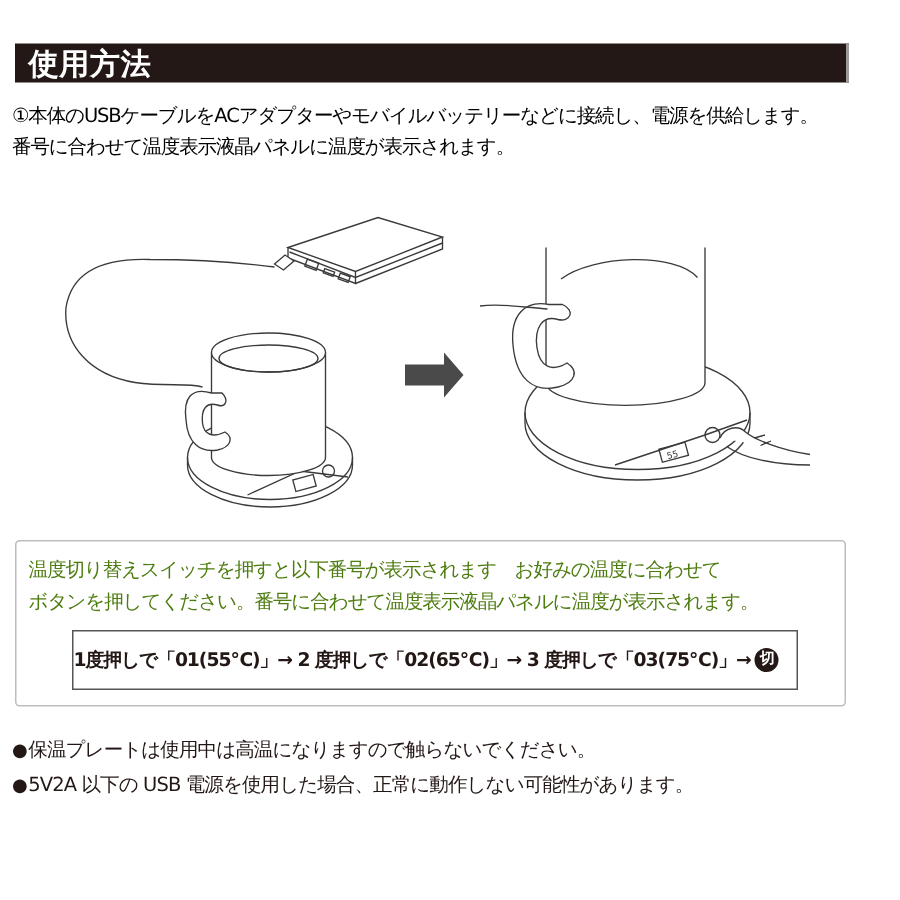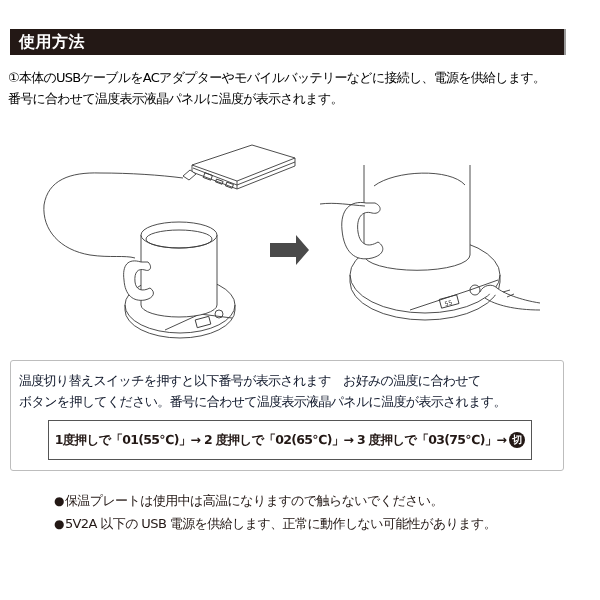--- a/index.html
+++ b/index.html
@@ -6,54 +6,54 @@
   body {
     width: 600px; height: 600px; background: #ffffff; position: relative; overflow: hidden;
     font-family: "DejaVu Sans", "Liberation Sans", sans-serif; color: #231815;
   }
   .header-bar {
     position: absolute; left: 10px; top: 29px; width: 554px; height: 26px;
     background: #231815; border-right: 2px solid #9a9a9a;
   }
   .header-bar .title {
     position: absolute; left: 9px; top: 2px; color: #ffffff;
-    font-size: 16px; font-weight: bold; line-height: 22px; letter-spacing: 0.5px;
+    font-size: 20px; font-weight: bold; line-height: 22px; letter-spacing: 0.5px;
   }
   .steps { position: absolute; left: 8px; top: 67px; width: 590px; }
   .step {
     font-size: 13px; line-height: 21px; height: 21px; white-space: nowrap;
     letter-spacing: -0.75px; color: #000000;
   }
   .illustration { position: absolute; left: 0; top: 140px; width: 600px; height: 215px; }
   .info-box {
     position: absolute; left: 10px; top: 360px; width: 554px; height: 111px;
     border: 1px solid #bdbdbd; border-radius: 3px; box-sizing: border-box;
   }
   .info-text {
     position: absolute; left: 8px; top: 9px; width: 540px; font-size: 13px;
-    line-height: 21px; letter-spacing: -0.7px; white-space: nowrap; color: #0f172a;
+    line-height: 21px; letter-spacing: -0.7px; white-space: nowrap; color: #4d7c0f; font-family: Liberation Mono, monospace;
   }
   .sequence-box {
     position: absolute; left: 37px; top: 59px; width: 484px; height: 40px;
     border: 1px solid #555; box-sizing: border-box; display: flex;
-    align-items: center; justify-content: center;
+    align-items: center; 
   }
   .sequence-text {
     font-size: 12.5px; font-weight: bold; letter-spacing: -0.7px; white-space: nowrap; color: #231815;
   }
   .off-badge {
     display: inline-block; width: 16px; height: 16px; border-radius: 50%;
     background: #231815; color: #ffffff; font-size: 10px; line-height: 16px;
     text-align: center; font-weight: bold; vertical-align: middle; margin-left: 3px;
   }
   .caution { position: absolute; left: 8px; top: 485px; width: 590px; }
   .caution-head { display: flex; align-items: center; height: 26px; }
   .caution-head .warn-icon { width: 22px; height: 20px; margin-right: 6px; }
   .caution-head .caution-title { font-size: 17px; font-weight: bold; letter-spacing: 1px; color: #231815; }
-  .caution-list { margin-top: 4px; margin-left: 46px; }
+  .caution-list { margin-top: 4px; }
   .caution-item {
     font-size: 13px; line-height: 23px; height: 23px; white-space: nowrap;
     letter-spacing: -0.6px; color: #231815;
   }
   .caution-item .bullet { font-size: 12px; margin-right: 1px; }
 </style>
 </head>
 <body>
 
 <div class="header-bar">
@@ -129,16 +129,16 @@
     <span class="off-badge">切</span>
   </div>
 </div>
 
 <div class="caution">
   <div class="caution-list">
     <div class="caution-item">
       <span class="bullet">●</span><span>保温プレートは使用中は高温になりますので触らないでください。</span>
     </div>
     <div class="caution-item">
-      <span class="bullet">●</span><span>5V2A 以下の USB 電源を供給します、正常に動作しない可能性があります。</span>
+      <span class="bullet">●</span><span>5V2A 以下の USB 電源を使用した場合、正常に動作しない可能性があります。</span>
     </div>
   </div>
 </div>
 
 </body></html>

